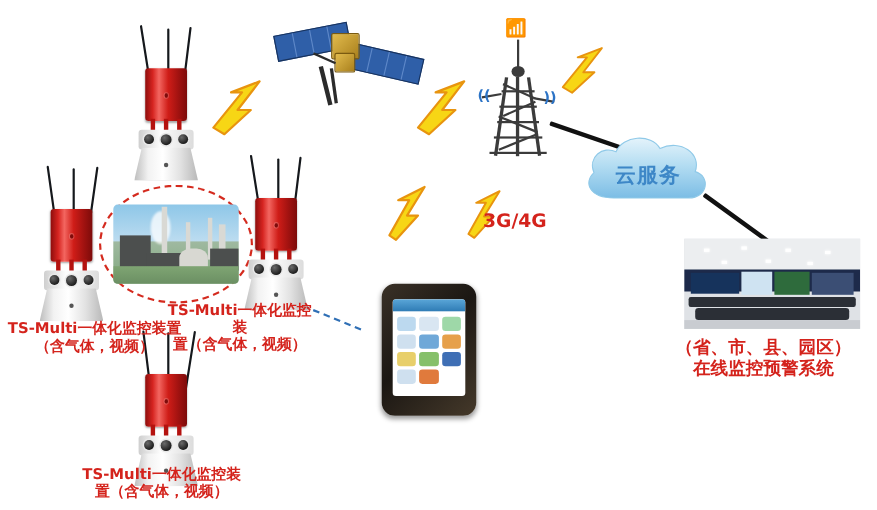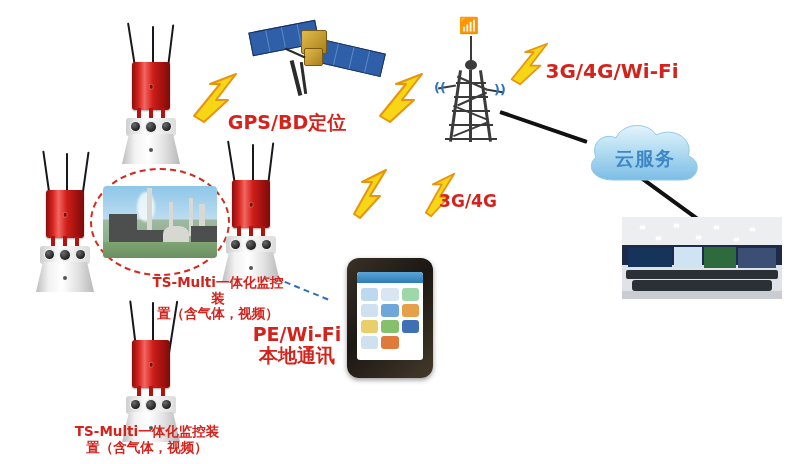--- a/index.html
+++ b/index.html
@@ -114,21 +114,21 @@
     <div class="tw-seg" style="left:24px;top:78px;width:32px;height:1.6px;transform:rotate(-24deg);"></div>
     <div class="tw-seg" style="left:20px;top:92px;width:38px;height:1.6px;transform:rotate(22deg);"></div>
     <div class="tw-seg" style="left:20px;top:108px;width:38px;height:1.6px;transform:rotate(-22deg);"></div>
     <div class="tw-seg" style="left:6px;top:66px;width:18px;height:2px;transform:rotate(-10deg);"></div>
     <div class="tw-seg" style="left:54px;top:70px;width:18px;height:2px;transform:rotate(10deg);"></div>
     <div class="wave" style="left:27px;top:-4px;font-size:16px;">📶</div>
     <div class="wave" style="left:2px;top:60px;font-size:13px;">((</div>
     <div class="wave" style="left:62px;top:62px;font-size:13px;">))</div>
   </div>
 
-  <div class="cloud" style="left:580px;top:118px;width:130px;height:72px;">
+  <div class="cloud" style="left:524px;top:118px;width:130px;height:72px;">
     <svg width="130" height="72" viewBox="0 0 130 72">
       <defs>
         <linearGradient id="cg" x1="0" y1="0" x2="0" y2="1">
           <stop offset="0" stop-color="#e4f3fb"></stop>
             <stop offset="0.45" stop-color="#b4ddf2"></stop>
           <stop offset="1" stop-color="#7cbde5"></stop>
         </linearGradient>
       </defs>
       <path d="M34 62 C12 62 6 48 16 39 C10 25 24 14 36 20 C42 5 68 3 76 17 C95 8 114 22 108 38 C122 42 120 62 102 62 Z" fill="url(#cg)" stroke="#8fc9e8" stroke-width="1"></path>
     </svg>
@@ -267,32 +267,32 @@
 
   <svg class="bolt" style="left:348px;top:168px;" width="44" height="52" viewBox="0 0 44 52">
     <polygon points="6,46 24,14 14,14 38,2 22,28 32,28 12,50" fill="#f7d615" stroke="#e8940f" stroke-width="2" stroke-linejoin="round"></polygon>
   </svg>
 
   <svg class="bolt" style="left:418px;top:172px;" width="44" height="46" viewBox="0 0 44 52">
     <polygon points="6,46 24,14 14,14 38,2 22,28 32,28 12,50" fill="#f7d615" stroke="#e8940f" stroke-width="2" stroke-linejoin="round"></polygon>
   </svg>
 
 
+  <div class="lbl" style="left:0px;top:292px;width:172px;font-size:13.5px;">TS-Multi一体化监控装置
+（含气体，视频）</div>
 
   <div class="lbl" style="left:152px;top:275px;width:132px;font-size:13.5px;">TS-Multi一体化监控装
 置（含气体，视频）</div>
 
   <div class="lbl" style="left:72px;top:424px;width:150px;font-size:13.5px;">TS-Multi一体化监控装
 置（含气体，视频）</div>
 
-  <div class="lbl" style="left:222px;top:112px;width:130px;font-size:19px;">GPS/BD定位</div>
 
 
   <div class="lbl" style="left:432px;top:192px;width:72px;font-size:17px;">3G/4G</div>
 
-  <div class="lbl" style="left:544px;top:60px;width:136px;font-size:20px;">3G/4G/Wi-Fi</div>
-
-  <div class="lbl" style="left:238px;top:324px;width:118px;font-size:19px;line-height:1.12;">PE/Wi-Fi
-本地通讯</div>
-
-
+
+
+
+  <div class="lbl" style="left:592px;top:306px;width:204px;font-size:16px;line-height:1.2;">（省、市、县、园区）
+在线监控预警系统</div>
 
 </div>
 
 </body></html>

